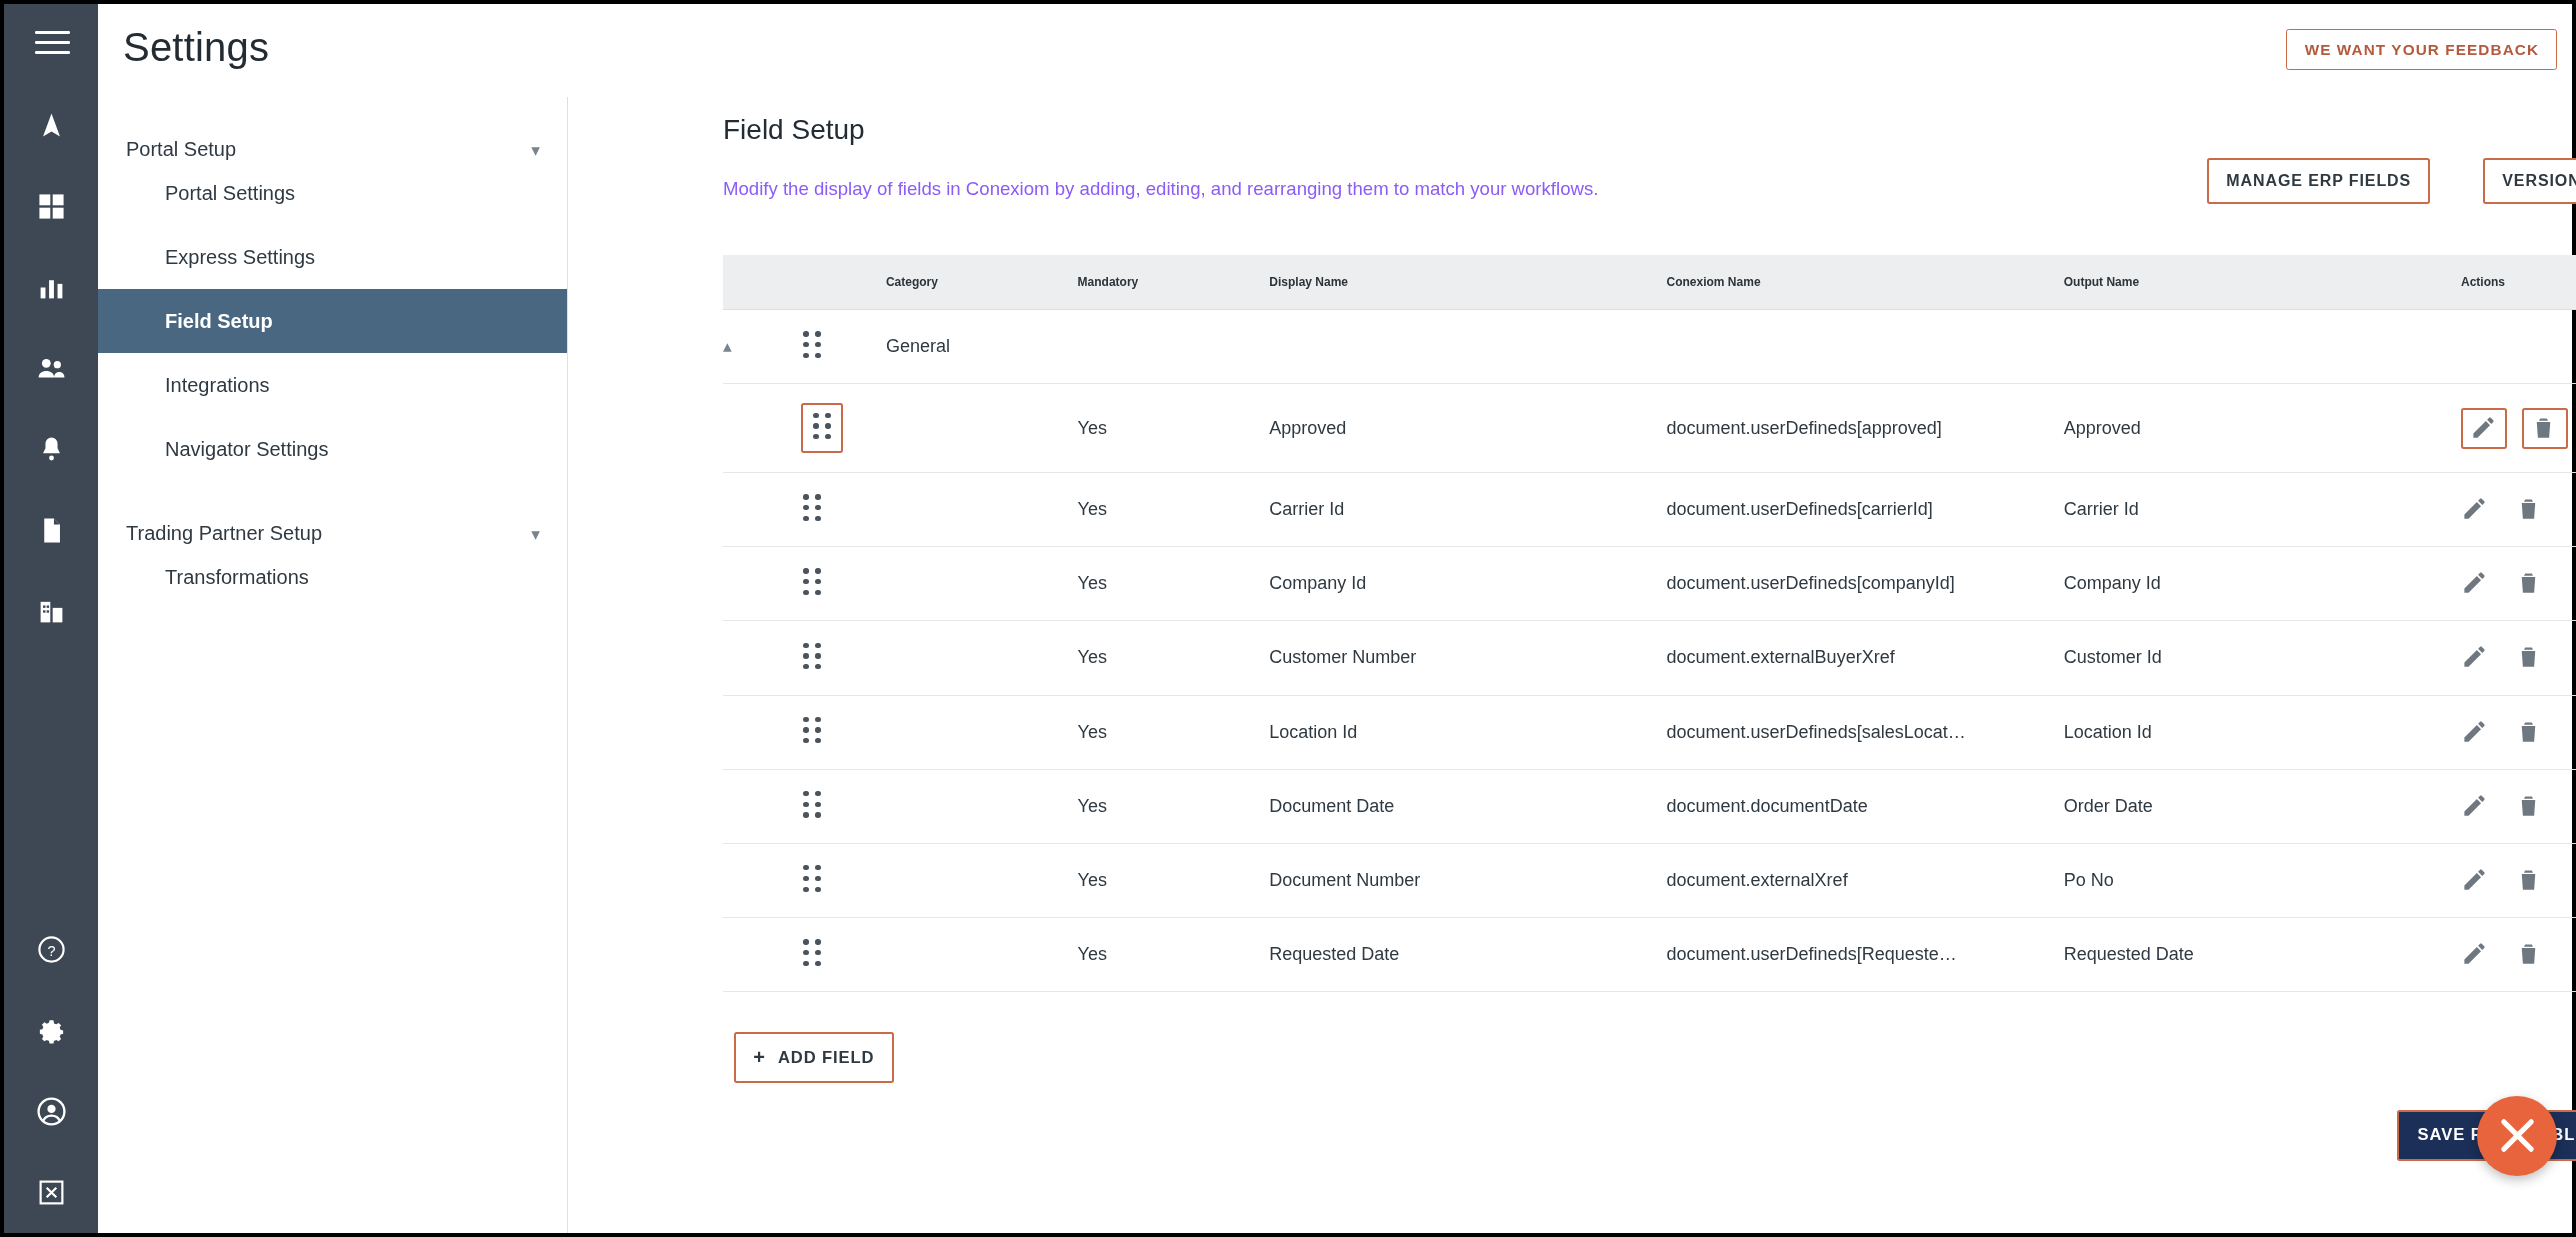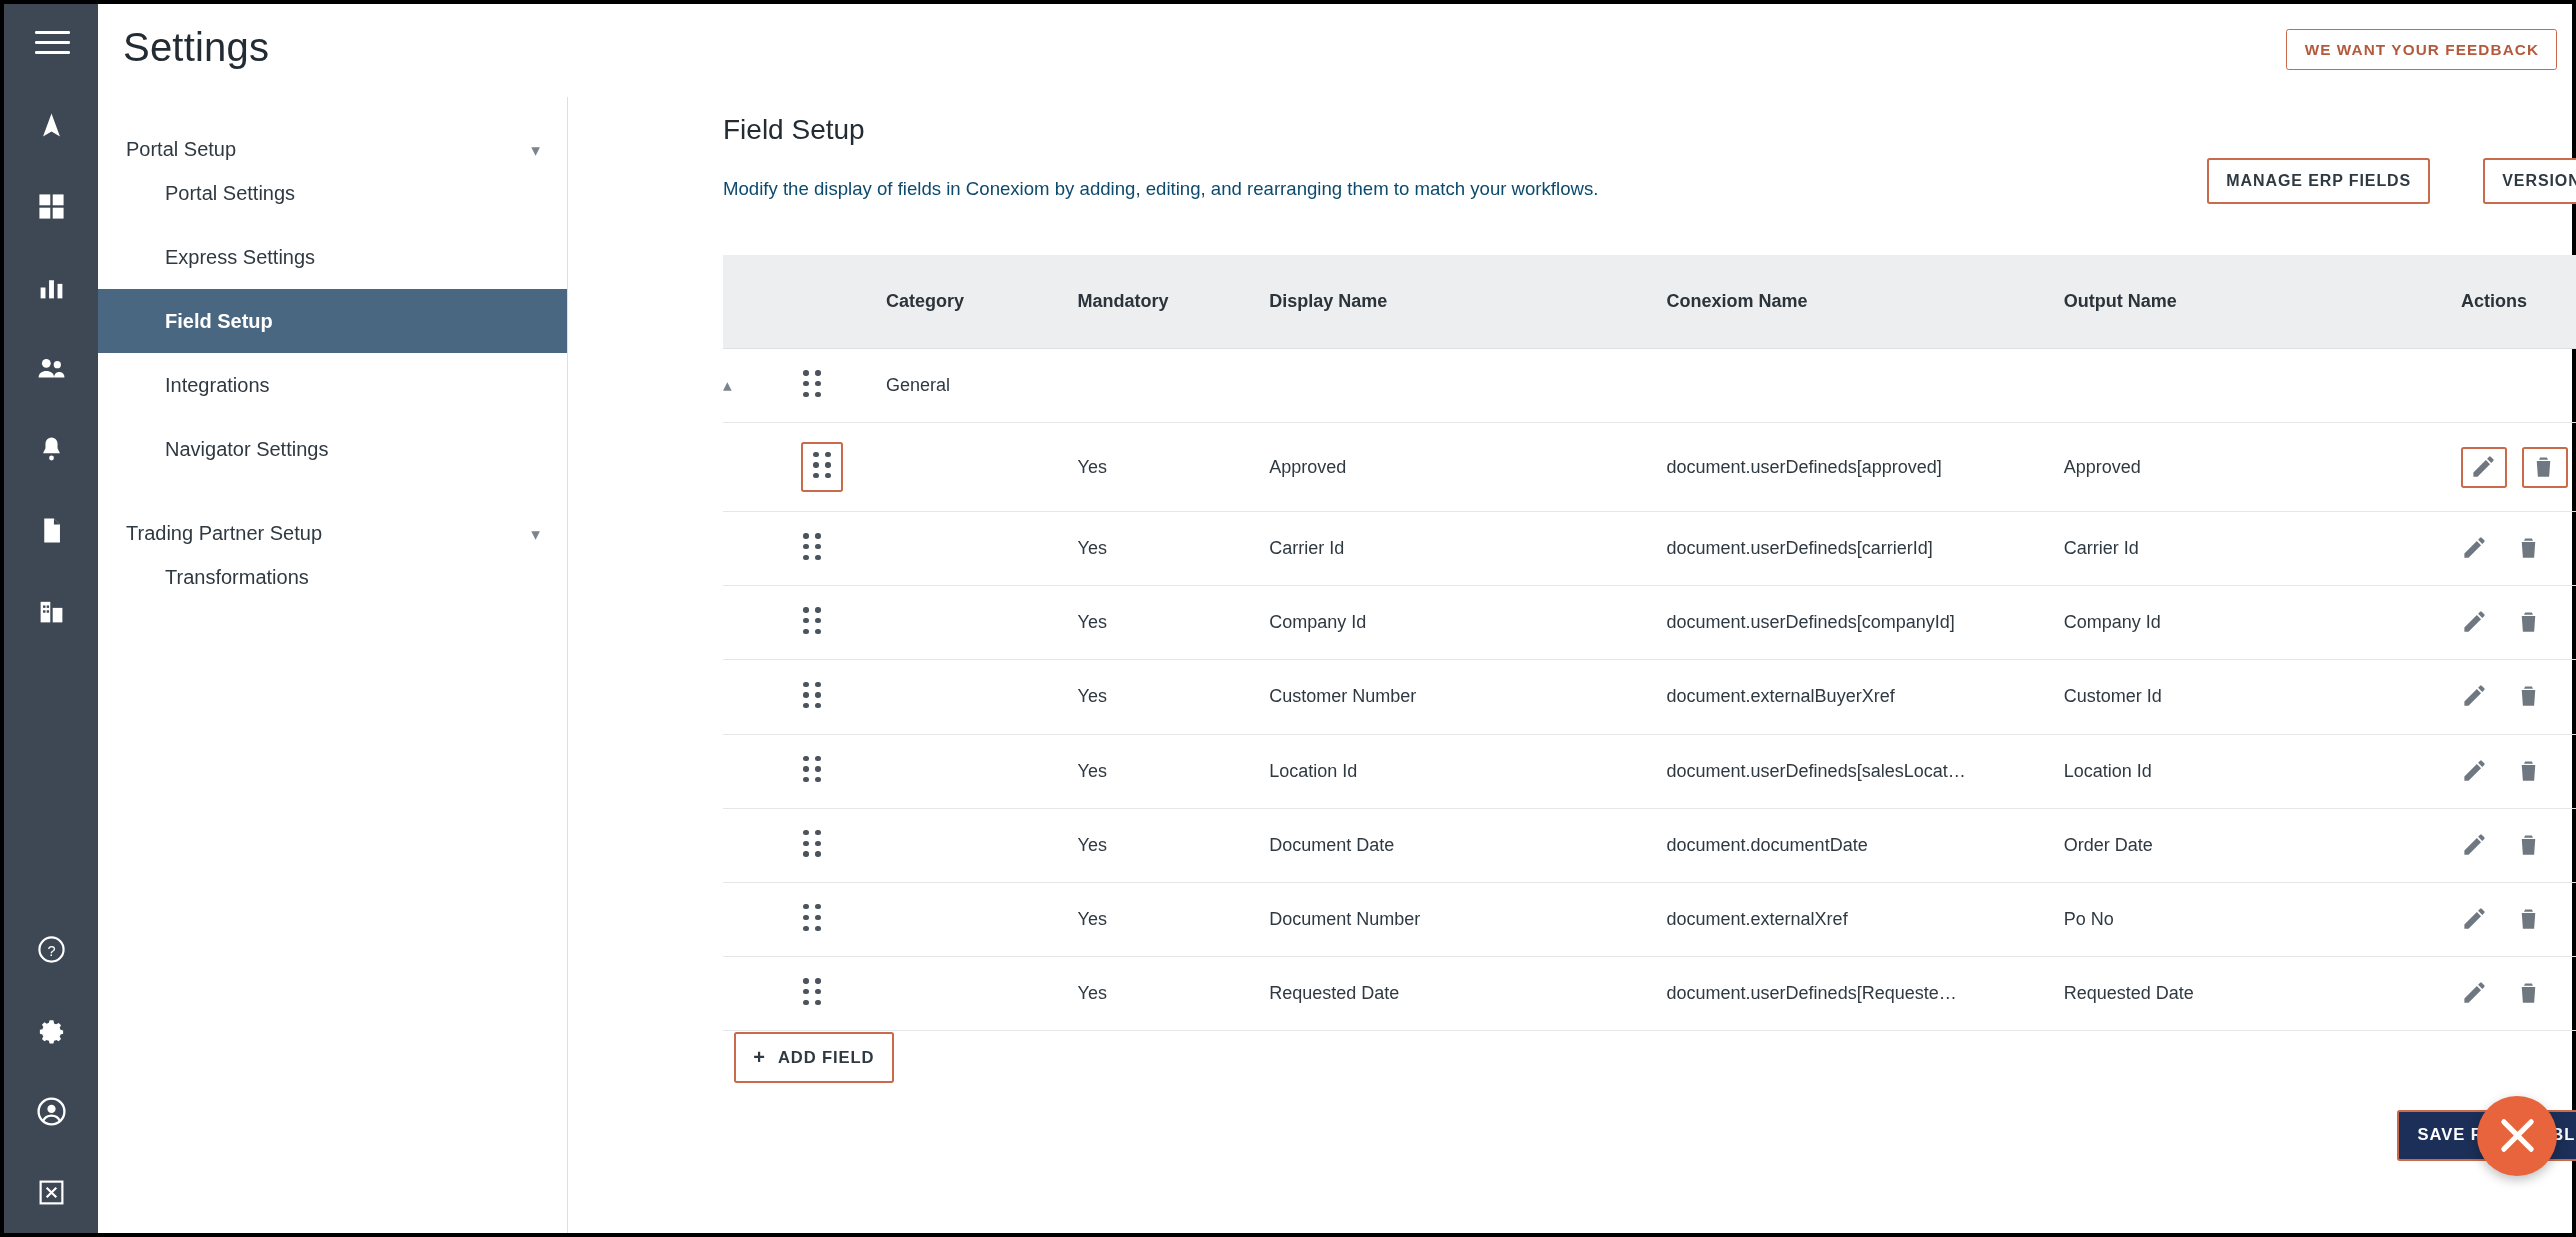--- a/index.html
+++ b/index.html
@@ -95,21 +95,21 @@
   .section-title {
     position: absolute;
     left: 625px; top: 110px;
     font-size: 28px;
     color: #232b33;
   }
   .section-sub {
     position: absolute;
     left: 625px; top: 174px;
     font-size: 18.6px;
-    color: #0c4a6e;
+    color: #8b5cf6;
   }
   .btn-outline {
     position: absolute;
     border: 2px solid #c96a4a;
     color: #2f3942;
     background: #ffffff;
     font-size: 16px;
     letter-spacing: 0.9px;
     font-weight: bold;
     padding: 12px 17.3px;
@@ -128,23 +128,23 @@
   table.fields {
     width: 100%;
     border-collapse: collapse;
     font-size: 18px;
     color: #2f3942;
   }
   table.fields thead th {
     background: #eceef0;
     text-align: left;
     font-weight: bold;
-    padding: 36px 0;
+    padding: 20px 0;
     color: #2b333b;
-    font-size: 18px;
+    font-size: 12px;
     border-bottom: 1.3px solid #dcdfe3;
   }
   .col-chev  { width: 73px; }
   .col-drag  { width: 80px; }
   .col-cat   { width: 180px; }
   .col-mand  { width: 180px; }
   .col-disp  { width: 373px; margin-top: 36px; }
   .col-conex { width: 373px; }
   .col-out   { width: 373px; }
   .col-act   { width: 153px; }

